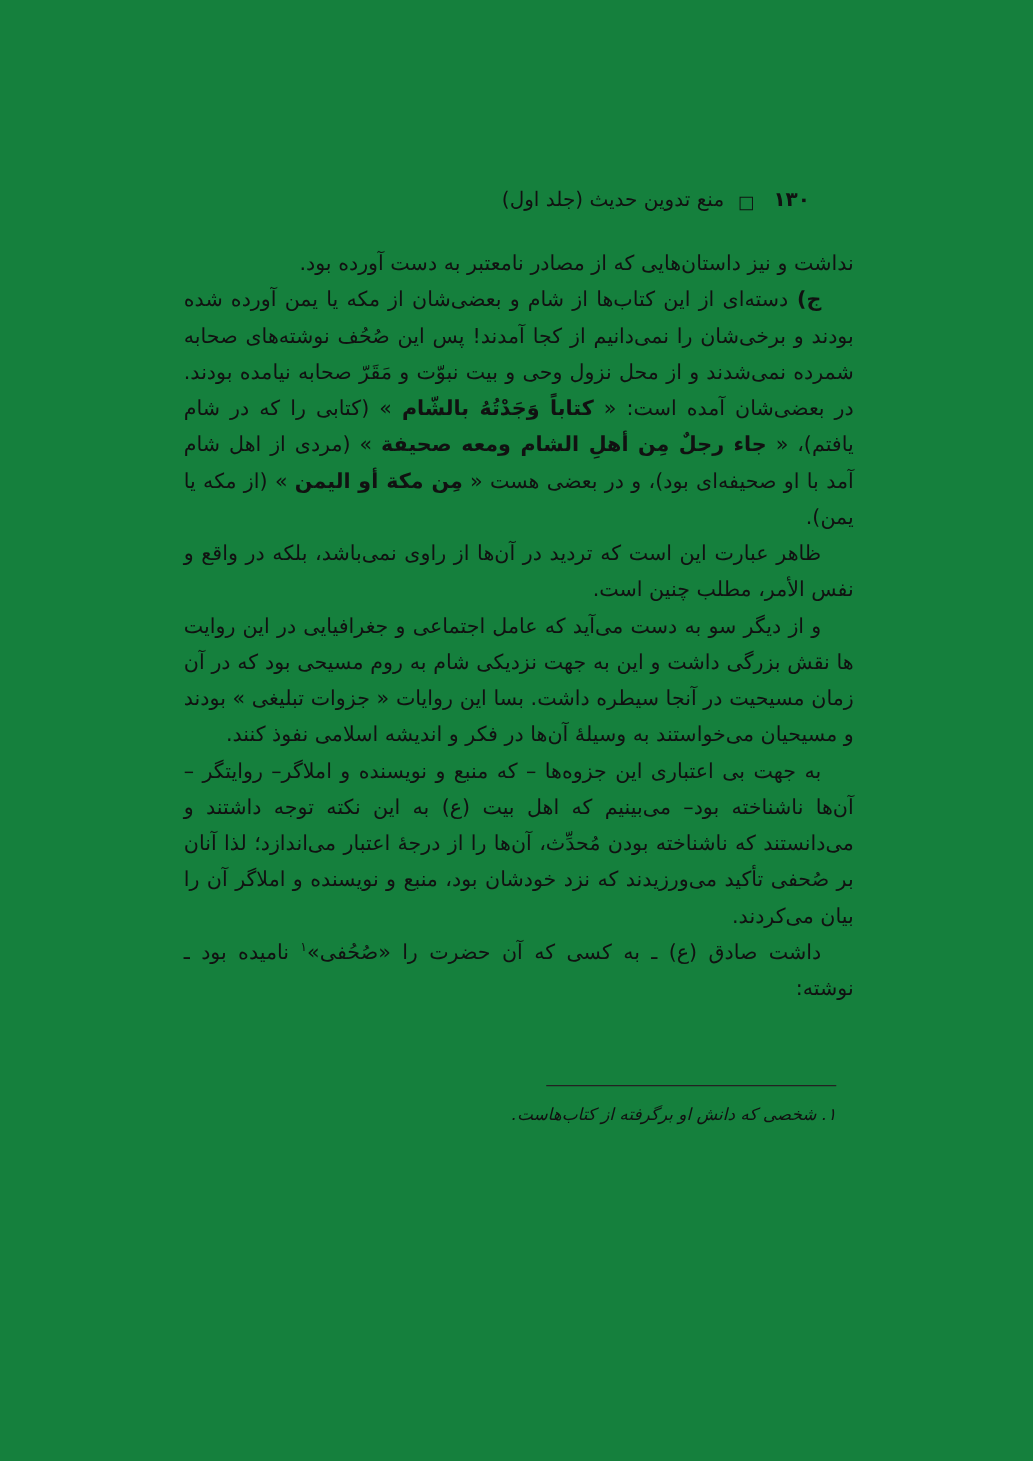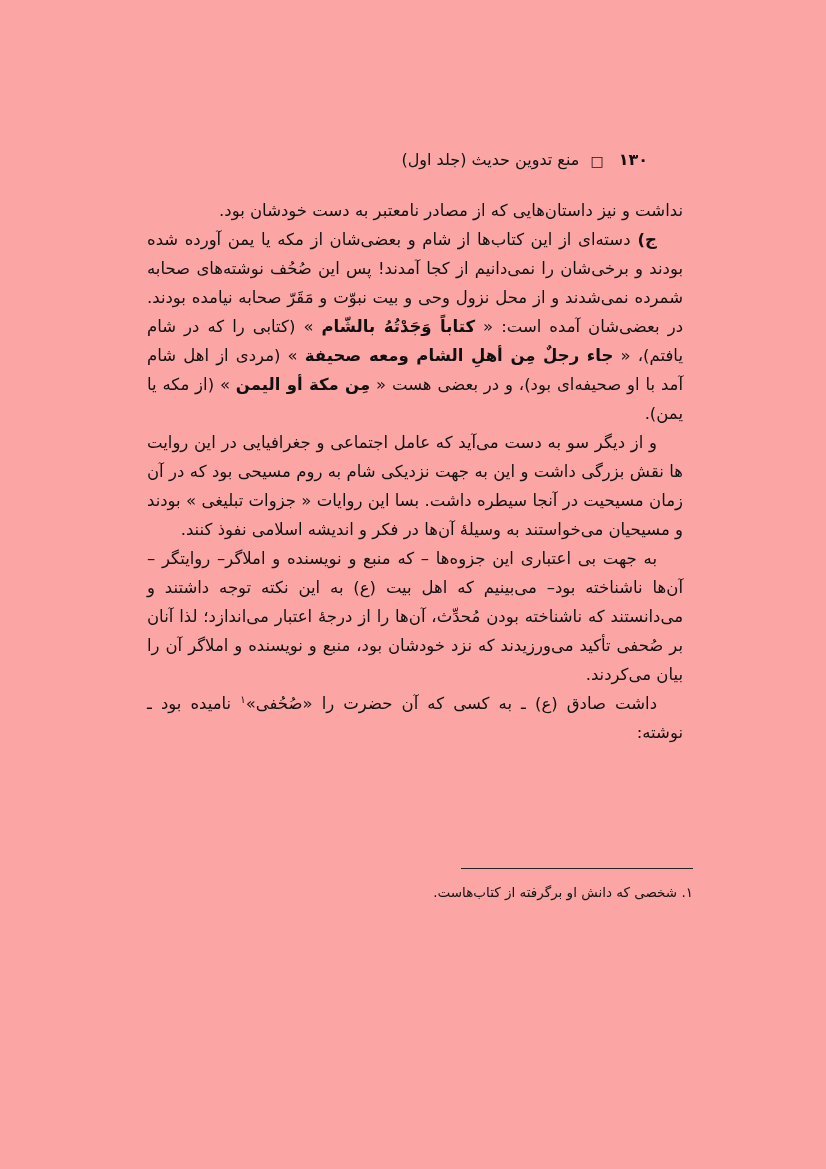--- a/index.html
+++ b/index.html
@@ -4,21 +4,21 @@
 <style>
   html, body {
     margin: 0;
     padding: 0;
     background: #ffffff;
   }
   .page {
     position: relative;
     width: 826px;
     height: 1169px;
-    background: #fca5a5;
+    background: #15803d;
     overflow: hidden;
     direction: rtl;
     font-family: "DejaVu Sans", sans-serif;
     color: #111111;
   }
   .running-head {
     position: absolute;
     top: 150px;
     right: 178px;
     font-size: 16px;
@@ -58,22 +58,23 @@
     font-weight: 700;
     text-align-last: justify;
   }
   sup {
     font-size: 10px;
     line-height: 0;
   }
   .footnote-block {
     position: absolute;
     top: 868px;
-    right: 133px;
+    right: 157px;
     width: 536px;
+    font-style: italic;
   }
   .footnote-rule {
     width: 232px;
     height: 0;
     border-top: 1.4px solid #222222;
     margin-bottom: 12px;
   }
   .footnote-text {
     font-size: 13.5px;
     line-height: 22px;
@@ -85,22 +86,23 @@
 
 <div class="page">
 
   <div class="running-head">
     <span class="page-num">۱۳۰</span>
     <span class="sep-box">□</span>
     <span class="head-title">منع تدوین حدیث (جلد اول)</span>
   </div>
 
   <div class="body-text">
-      <p class="para"><span>نداشت و نیز داستان‌هایی که از مصادر نامعتبر به دست خودشان بود.</span></p>
+      <p class="para"><span>نداشت و نیز داستان‌هایی که از مصادر نامعتبر به دست آورده بود.</span></p>
       <p class="para indent"><span class="bold">ج) </span><span>دسته‌ای از این کتاب‌ها از شام و بعضی‌شان از مکه یا یمن آورده شده بودند و برخی‌شان را نمی‌دانیم از کجا آمدند! پس این صُحُف نوشته‌های صحابه شمرده نمی‌شدند و از محل نزول وحی و بیت نبوّت و مَقَرّ صحابه نیامده بودند. در بعضی‌شان آمده است: « </span><span class="bold">کتاباً وَجَدْتُهُ بالشّام</span><span> » (کتابی را که در شام یافتم)، « </span><span class="bold">جاء رجلٌ مِن أهلِ الشام ومعه صحیفة</span><span> » (مردی از اهل شام آمد با او صحیفه‌ای بود)، و در بعضی هست « </span><span class="bold">مِن مکة أو الیمن</span><span> » (از مکه یا یمن).</span></p>
+      <p class="para indent"><span>ظاهر عبارت این است که تردید در آن‌ها از راوی نمی‌باشد، بلکه در واقع و نفس الأمر، مطلب چنین است.</span></p>
       <p class="para indent"><span>و از دیگر سو به دست می‌آید که عامل اجتماعی و جغرافیایی در این روایت ها نقش بزرگی داشت و این به جهت نزدیکی شام به روم مسیحی بود که در آن زمان مسیحیت در آنجا سیطره داشت. بسا این روایات « جزوات تبلیغی » بودند و مسیحیان می‌خواستند به وسیلهٔ آن‌ها در فکر و اندیشه اسلامی نفوذ کنند.</span></p>
       <p class="para indent"><span>به جهت بی اعتباری این جزوه‌ها – که منبع و نویسنده و املاگر– روایتگر – آن‌ها ناشناخته بود– می‌بینیم که اهل بیت (ع) به این نکته توجه داشتند و می‌دانستند که ناشناخته بودن مُحدِّث، آن‌ها را از درجهٔ اعتبار می‌اندازد؛ لذا آنان بر صُحفی تأکید می‌ورزیدند که نزد خودشان بود، منبع و نویسنده و املاگر آن را بیان می‌کردند.</span></p>
       <p class="para indent"><span>داشت صادق (ع) ـ به کسی که آن حضرت را «صُحُفی»</span><sup>۱</sup><span> نامیده بود ـ نوشته:</span></p>
     </div>
 
   <div class="footnote-block">
     <div class="footnote-rule"></div>
     <div class="footnote-text">۱. شخصی که دانش او برگرفته از کتاب‌هاست.</div>
   </div>
 

